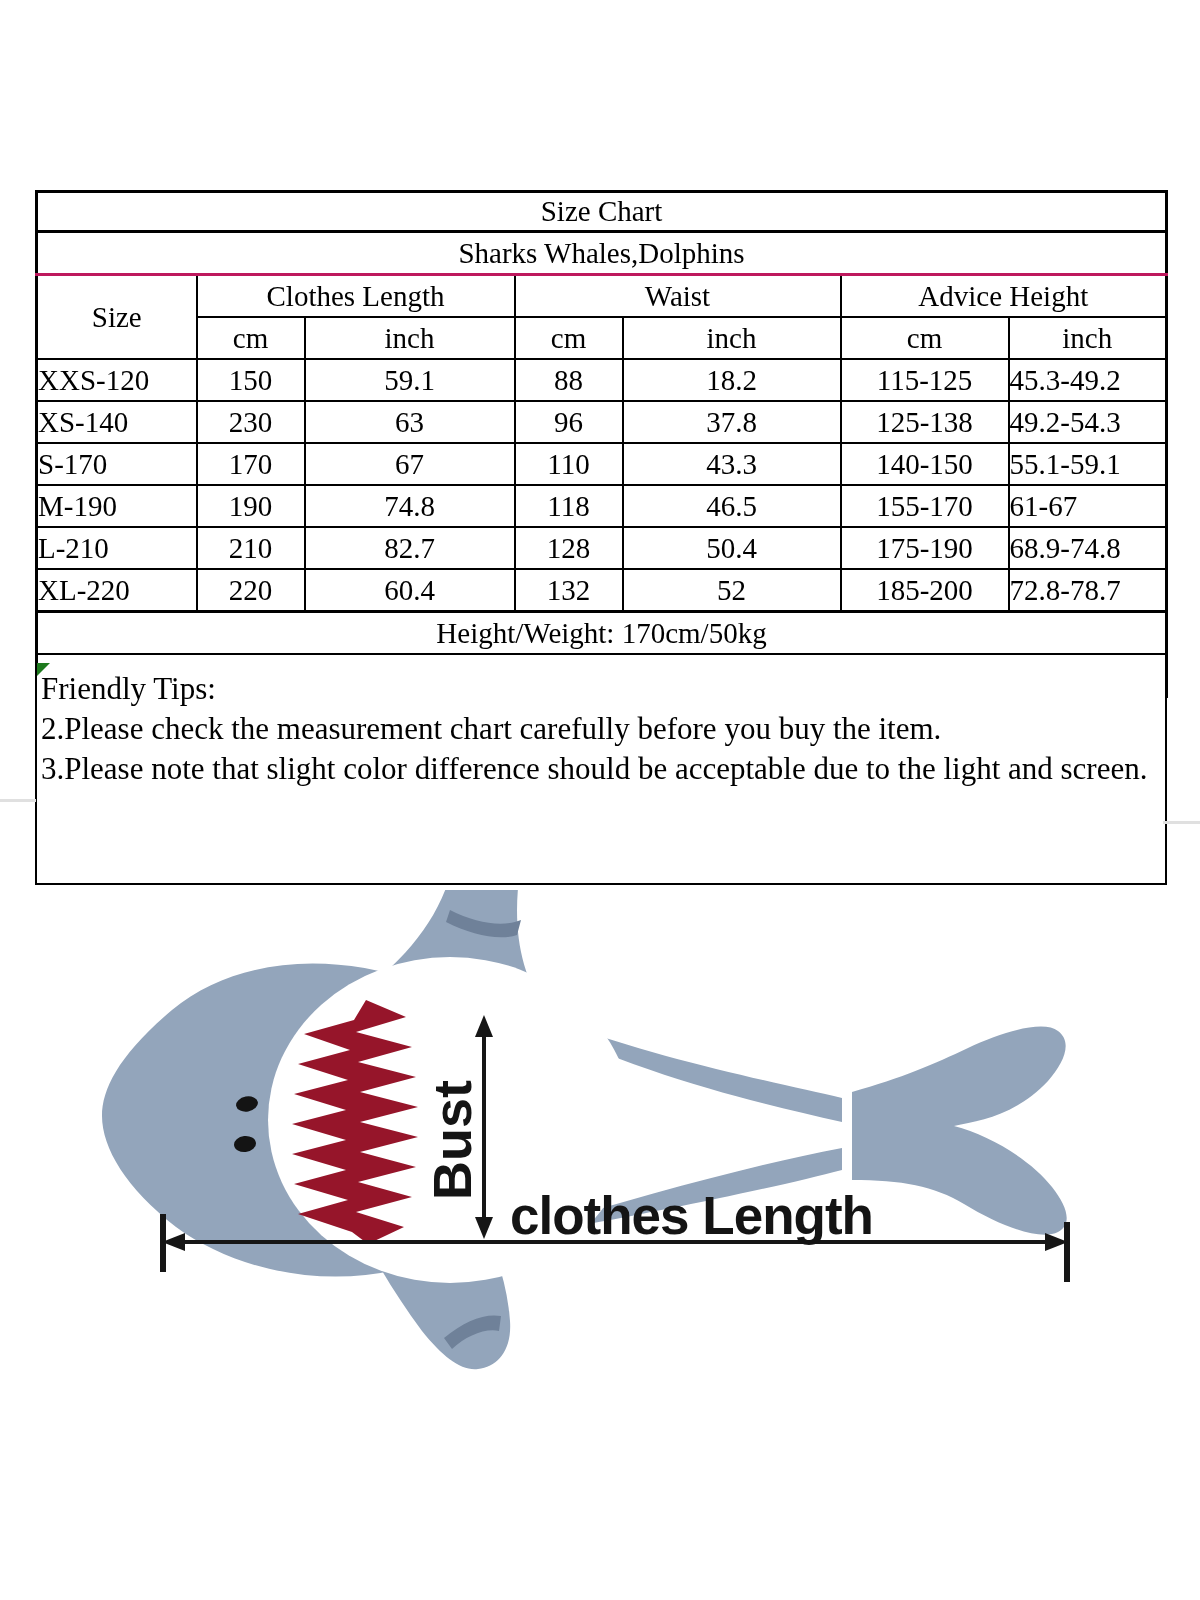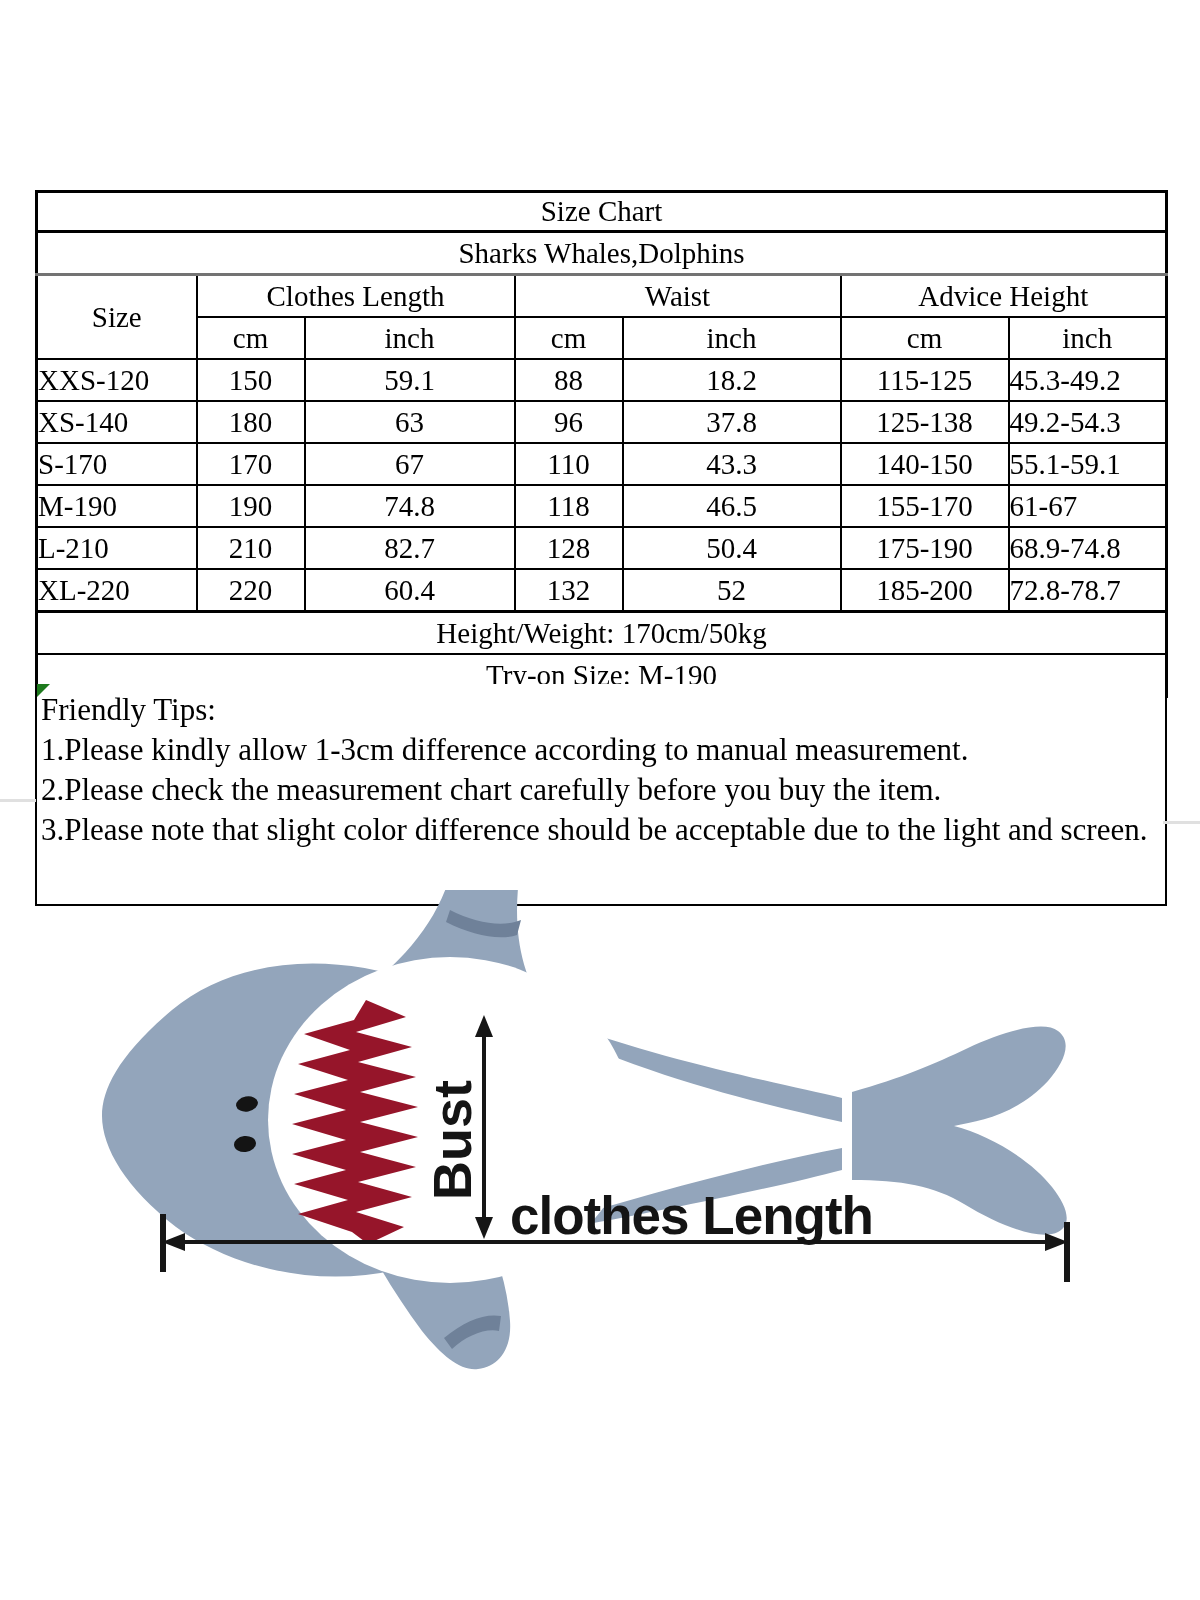--- a/index.html
+++ b/index.html
@@ -8,25 +8,25 @@
 
   
   .size-table{position:absolute;left:35px;top:190px;width:1130px;
               border-collapse:collapse;table-layout:fixed;}
   .size-table td{border:2px solid #000;height:40px;padding:0;font-size:29px;
                  line-height:1.05;white-space:nowrap;overflow:hidden;vertical-align:middle;}
   .size-table{border:3px solid #000;}
   .ac{text-align:center;}
   .al{text-align:left;padding-left:3px;}
   .row-title td{height:37px;border-bottom:3px solid #000;}
-  .row-subtitle td{border-bottom:3px solid #737373;}
+  .row-subtitle td{border-bottom:3px solid #be185d;}
   .row-footer td{border-top:3px solid #000;}
 
   
-  .tips-box{position:absolute;left:35px;top:684px;width:1124px;height:214px;
+  .tips-box{position:absolute;left:35px;top:663px;width:1124px;height:214px;
             border:2px solid #000;border-top:none;background:#fff;
             font-size:31px;line-height:40px;padding:6px 0 0 4px;}
   .tips-box .tri{position:absolute;left:0;top:0;width:0;height:0;
             border-top:13px solid #1e7a1e;border-right:13px solid transparent;}
 
   
   .artifact{position:absolute;height:3px;background:#e0e0e0;}
 
   
   .diagram{position:absolute;left:0;top:890px;width:1200px;height:600px;}
@@ -75,21 +75,21 @@
           <td class="al">XXS-120</td>
           <td class="ac">150</td>
           <td class="ac">59.1</td>
           <td class="ac">88</td>
           <td class="ac">18.2</td>
           <td class="ac">115-125</td>
           <td class="al">45.3-49.2</td>
         </tr>
         <tr>
           <td class="al">XS-140</td>
-          <td class="ac">180</td>
+          <td class="ac">230</td>
           <td class="ac">63</td>
           <td class="ac">96</td>
           <td class="ac">37.8</td>
           <td class="ac">125-138</td>
           <td class="al">49.2-54.3</td>
         </tr>
         <tr>
           <td class="al">S-170</td>
           <td class="ac">170</td>
           <td class="ac">67</td>
@@ -133,21 +133,20 @@
       <tr>
         <td class="ac" colspan="7">Try-on Size: M-190</td>
       </tr>
     </tbody>
   </table>
 
   <div class="tips-box">
     <span class="tri"></span>
     <div>Friendly Tips:</div>
     <div>
-        <div>1.Please kindly allow 1-3cm difference according to manual measurement.</div>
         <div>2.Please check the measurement chart carefully before you buy the item.</div>
         <div>3.Please note that slight color difference should be acceptable due to the light and screen.</div>
       </div>
   </div>
 
   <div class="artifact" style="left:0;top:799px;width:36px;"></div>
   <div class="artifact" style="left:1163px;top:821px;width:37px;"></div>
 
   <svg class="diagram" viewBox="0 890 1200 600" xmlns="http://www.w3.org/2000/svg">
 

